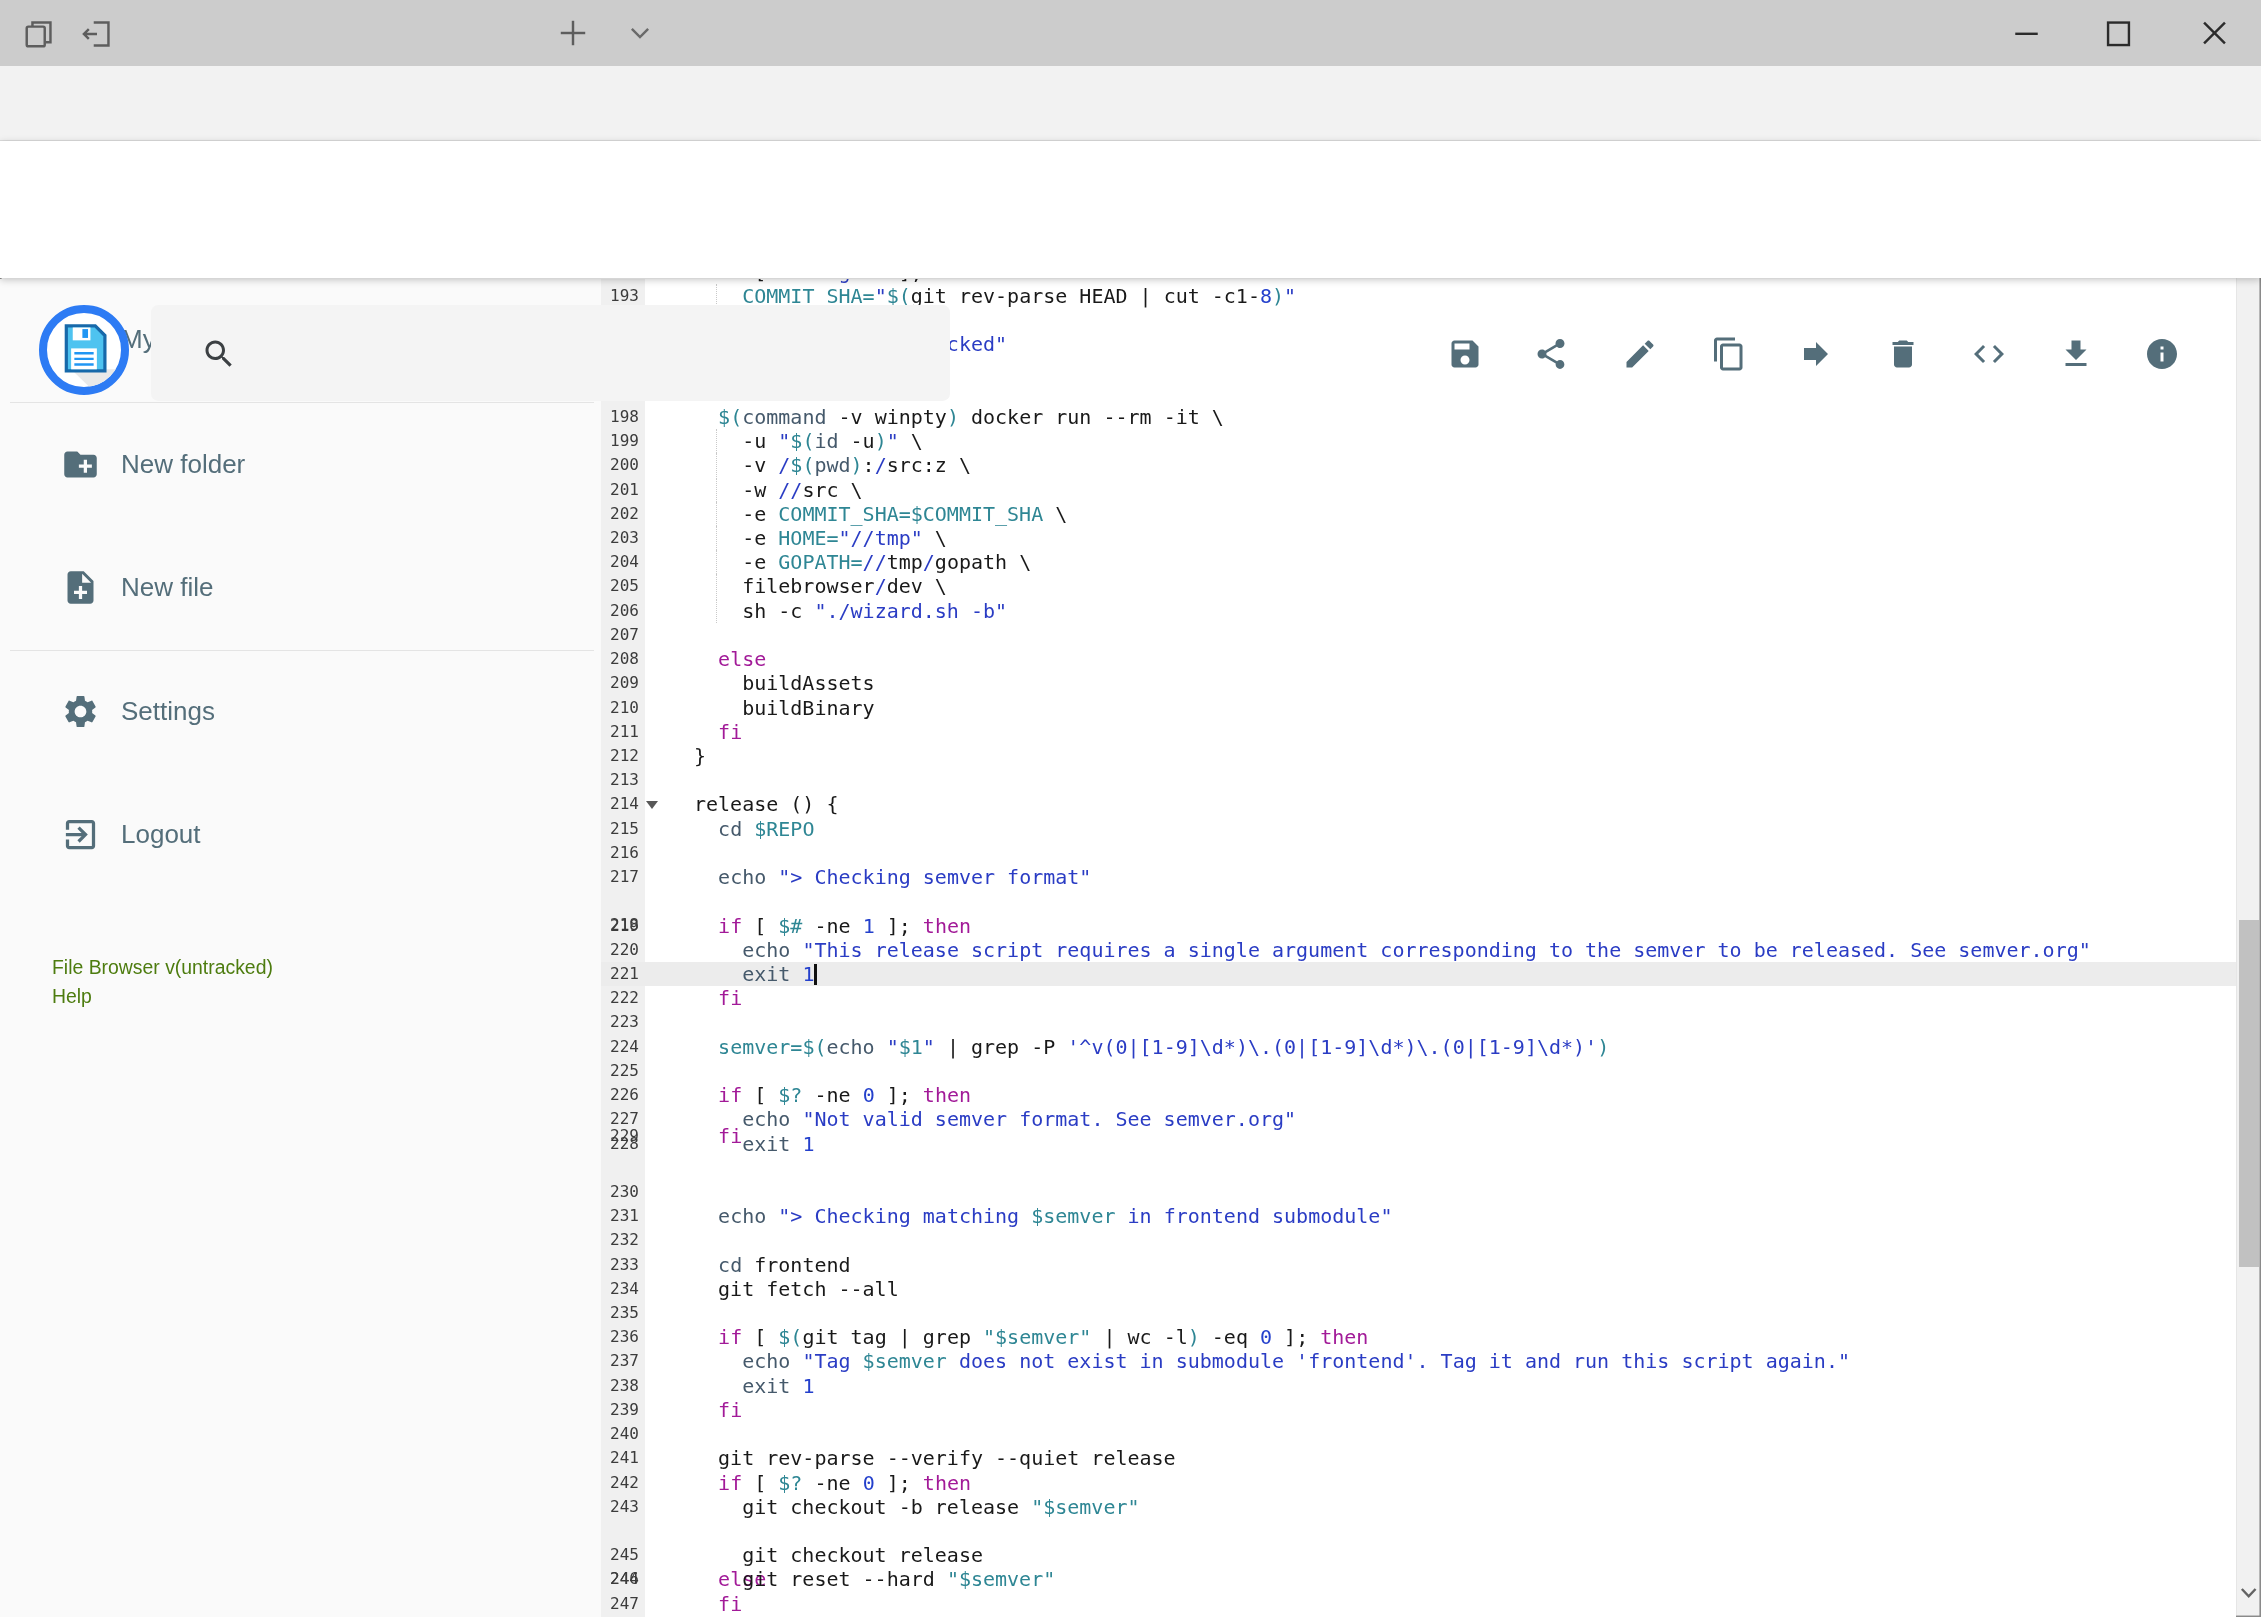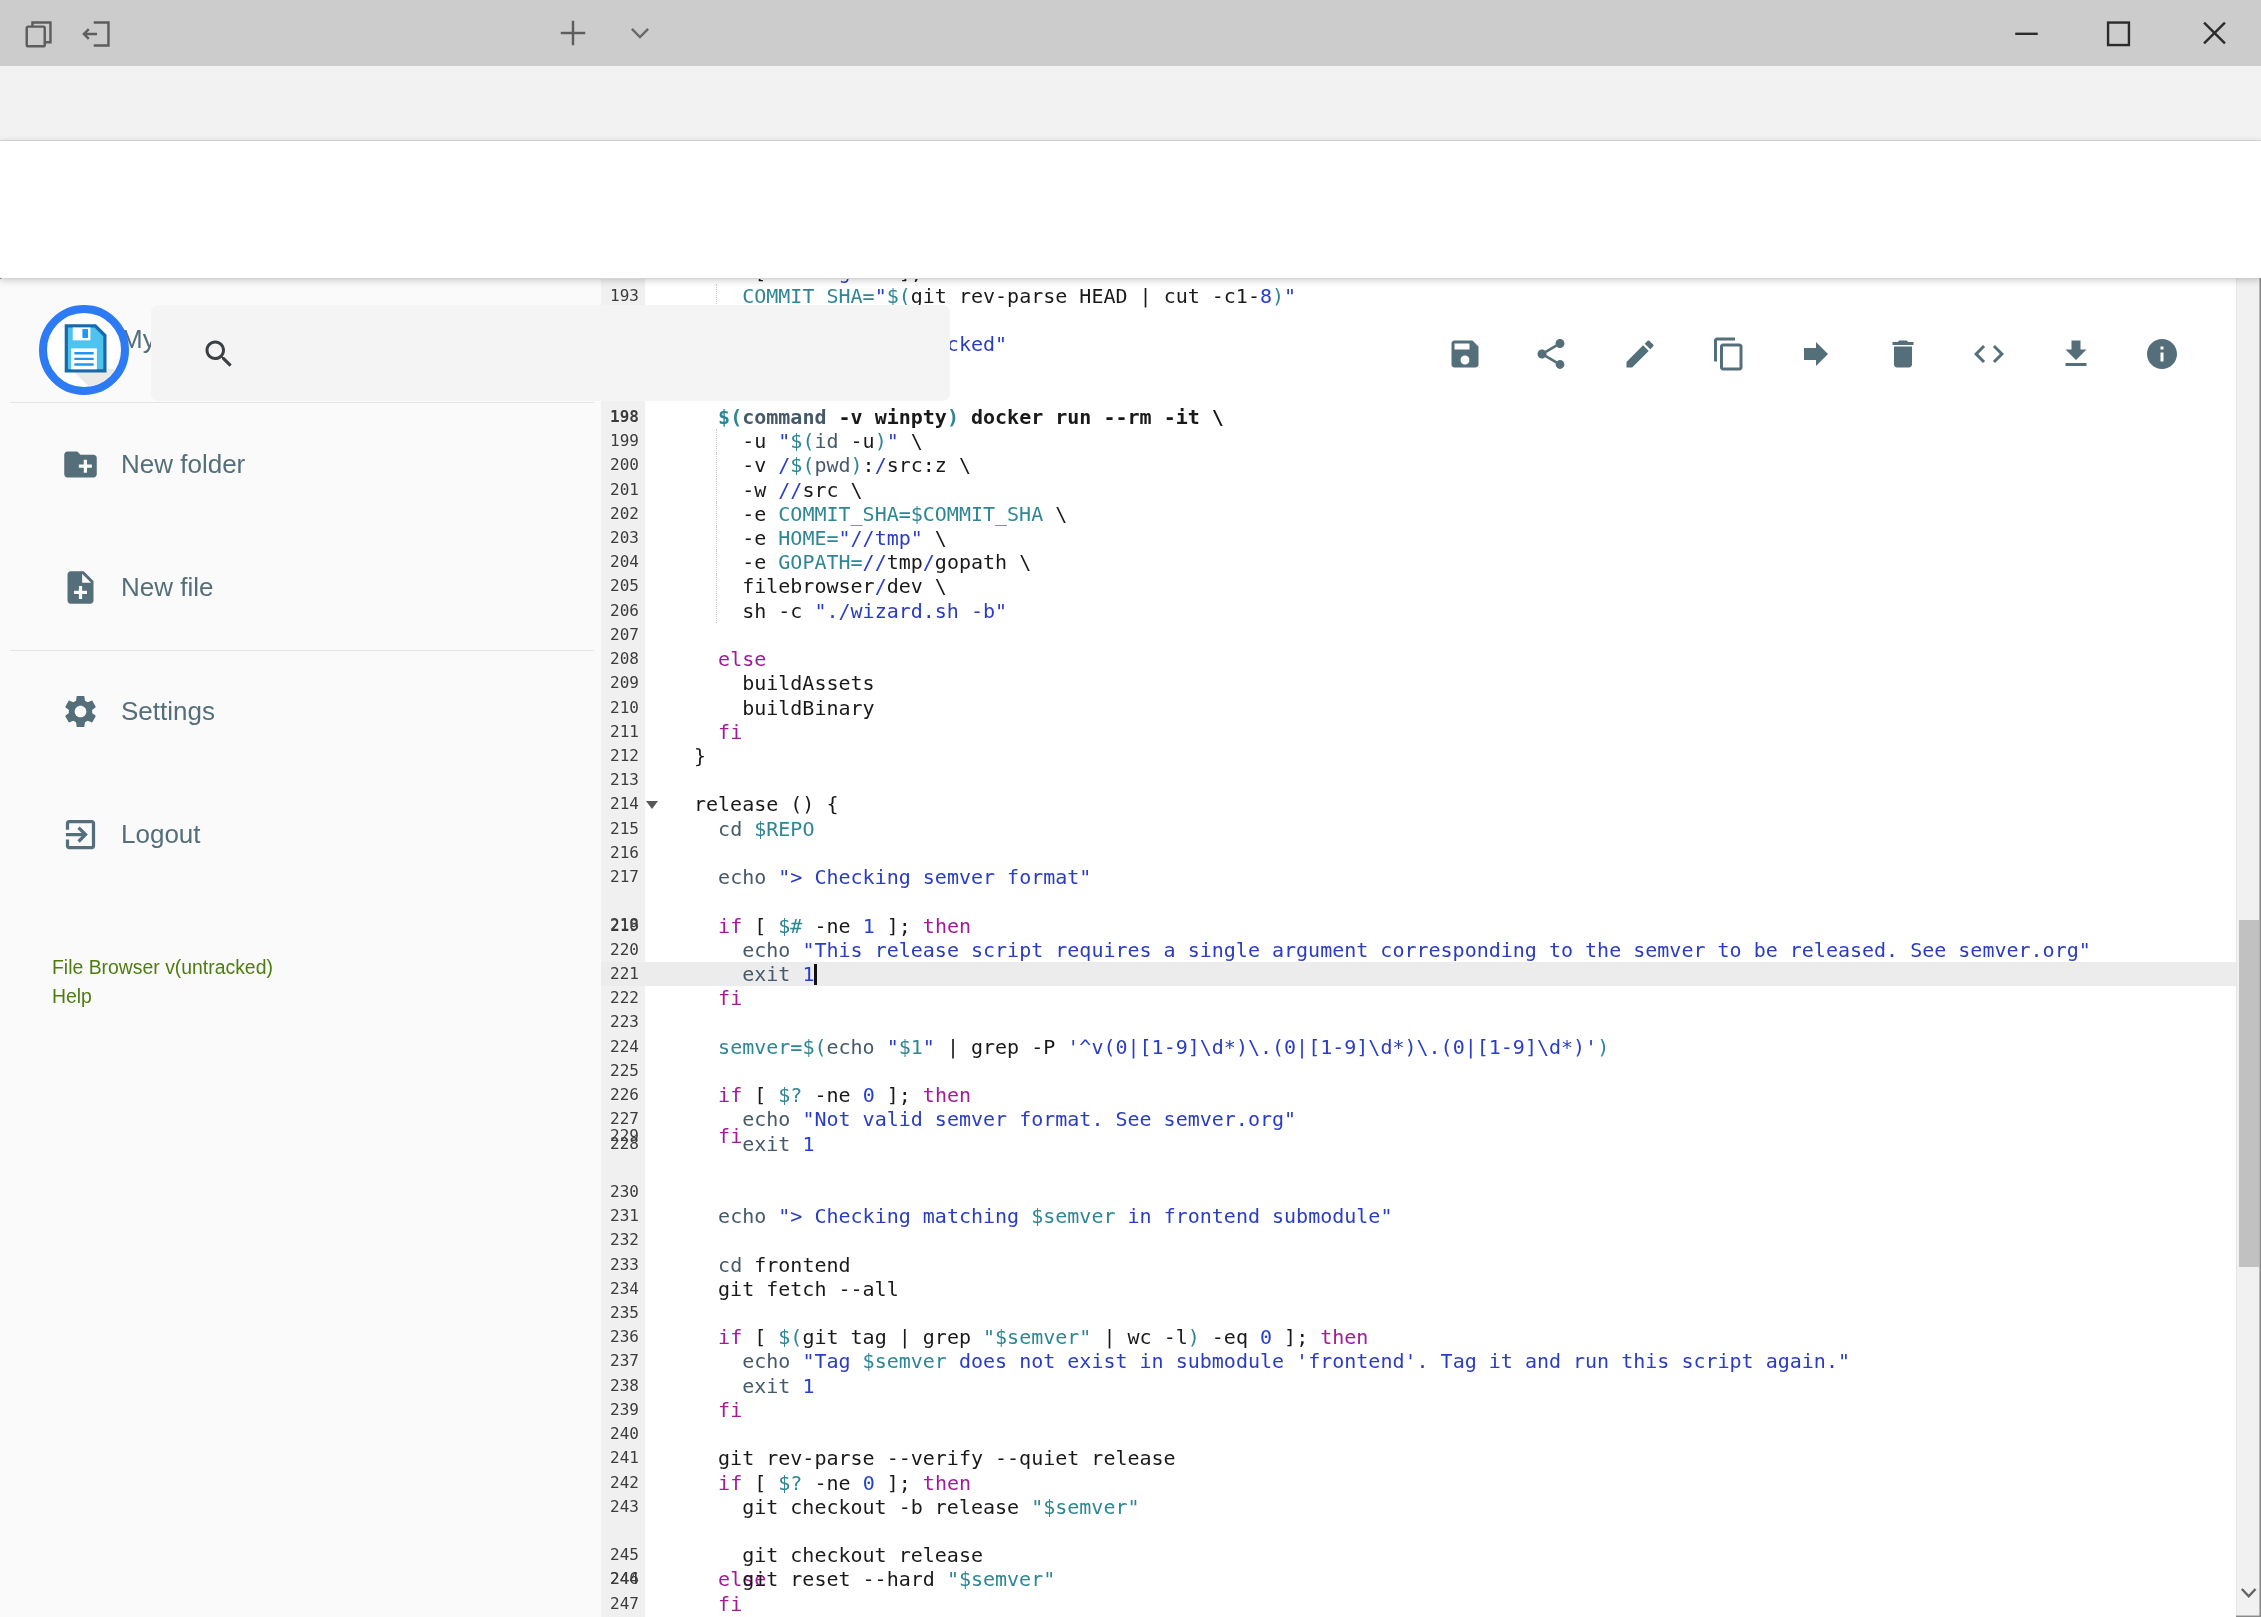--- a/index.html
+++ b/index.html
@@ -340,21 +340,21 @@
           <span class="cm-code"><span class="cm-guide"></span><span class="tk-p">    </span><span class="tk-v">COMMIT_SHA=</span><span class="tk-s">"untracked"</span></span>
         </div>
         <div class="cm-row" style="top: 78px;">
           <span class="cm-num">196</span>
           <span class="cm-code"><span class="tk-p">  </span><span class="tk-k">fi</span></span>
         </div>
         <div class="cm-row" style="top: 102px;">
           <span class="cm-num">197</span>
           <span class="cm-code"></span>
         </div>
-        <div class="cm-row" style="top: 126px; font-weight: bold;">
+        <div class="cm-row" style="top: 126px;">
           <span class="cm-num">198</span>
           <span class="cm-code"><span class="tk-p">  </span><span class="tk-v">$(</span><span class="tk-b">command</span><span class="tk-p"> -v winpty</span><span class="tk-v">)</span><span class="tk-p"> docker run --rm -it \</span></span>
         </div>
         <div class="cm-row" style="top: 150px;">
           <span class="cm-num">199</span>
           <span class="cm-code"><span class="cm-guide"></span><span class="tk-p">    -u </span><span class="tk-s">"</span><span class="tk-v">$(</span><span class="tk-b">id</span><span class="tk-p"> -u</span><span class="tk-v">)</span><span class="tk-s">"</span><span class="tk-p"> \</span></span>
         </div>
         <div class="cm-row" style="top: 174px;">
           <span class="cm-num">200</span>
           <span class="cm-code"><span class="cm-guide"></span><span class="tk-p">    -v </span><span class="tk-s">/</span><span class="tk-v">$(</span><span class="tk-b">pwd</span><span class="tk-v">)</span><span class="tk-p">:</span><span class="tk-s">/</span><span class="tk-p">src:z \</span></span>

